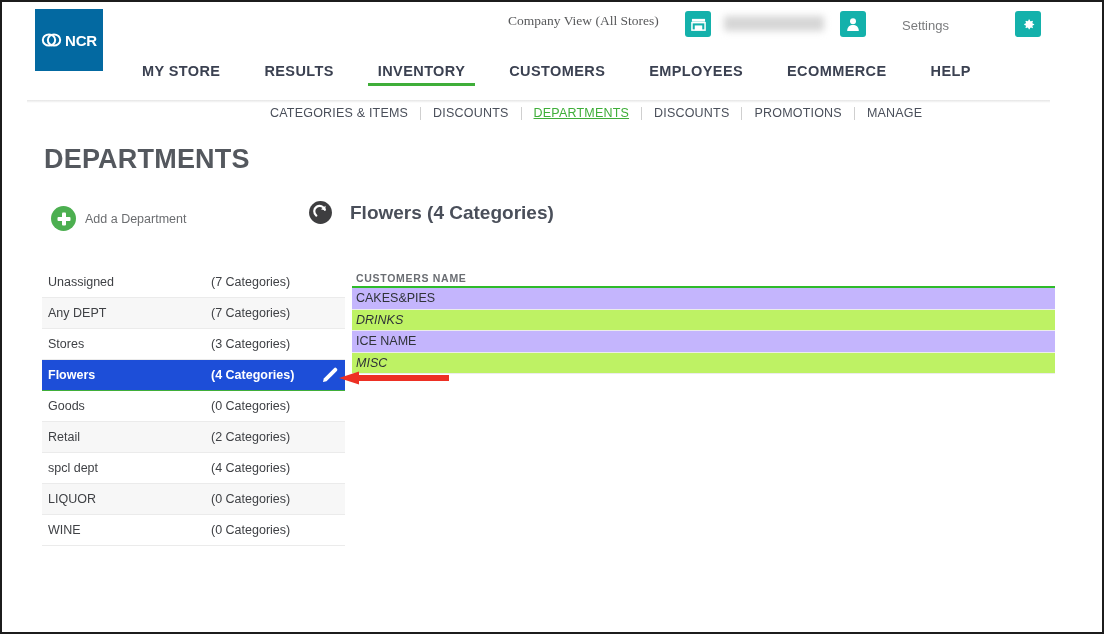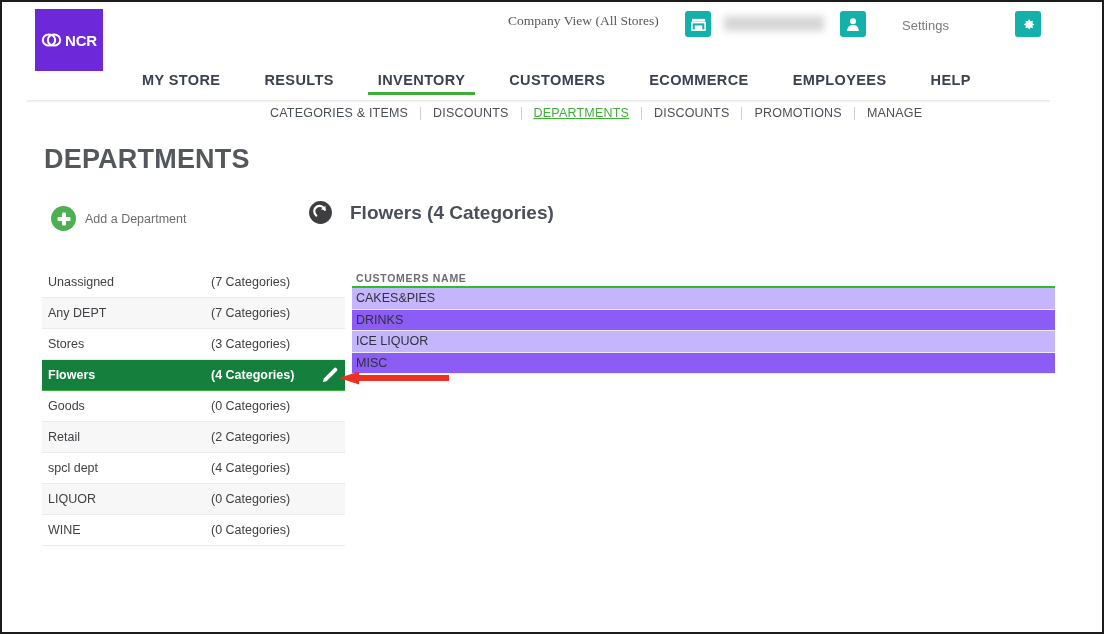--- a/index.html
+++ b/index.html
@@ -27,21 +27,21 @@
     left: 0; top: 0;
     width: 100%;
     height: 72px;
   }
   .logo {
     position: absolute;
     left: 33px;
     top: 7px;
     width: 68px;
     height: 62px;
-    background: #6d28d9;
+    background: #0369a1;
     display: flex;
     align-items: center;
     justify-content: center;
   }
   .logo-inner {
     display: flex;
     align-items: center;
     gap: 2px;
   }
   .logo-text {
@@ -91,21 +91,21 @@
     top: 16px;
     font-size: 13px;
     color: #7a7b7d;
     font-family: "Liberation Sans", sans-serif;
   }
 
   
   .mainnav {
     position: absolute;
     left: 0;
-    top: 68px;
+    top: 59px;
     width: 100%;
     height: 30px;
   }
   .mainnav-inner {
     position: absolute;
     left: 118px;
     top: 0;
     display: flex;
     gap: 0px;
   }
@@ -252,21 +252,21 @@
     position: relative;
     height: 31px;
     display: flex;
     align-items: center;
     border-bottom: 1px solid #ebebeb;
     cursor: pointer;
     box-sizing: border-box;
   }
   .dept-row.alt { background: #f7f7f7; }
   .dept-row.selected {
-    background: #15803d;
+    background: #1d4ed8;
     border-bottom: 1px solid #3fae39;
   }
   .dept-name {
     font-size: 12.5px;
     color: #3f4145;
     padding-left: 6px;
     width: 163px;
     font-family: "Liberation Sans", sans-serif;
     white-space: nowrap;
     overflow: hidden;
@@ -318,21 +318,21 @@
     align-items: center;
     padding-left: 4px;
     font-size: 12.5px;
     color: #2f3338;
     border-bottom: 1px solid #ececec;
     background: #c4b5fd;
     font-family: "Liberation Sans", sans-serif;
     box-sizing: border-box;
     cursor: pointer;
   }
-  .cat-row.alt { background: #8b5cf6; }
+  .cat-row.alt { background: #bef264; font-style: italic; }
 
   
   .arrow {
     position: absolute;
     left: 337px;
     top: 368px;
     width: 110px;
     height: 16px;
     pointer-events: none;
   }
@@ -383,22 +383,22 @@
       </svg>
     </div>
   </div>
 
   <div class="mainnav">
     <div class="mainnav-inner" id="mainnav-inner">
         <div class="navitem">MY STORE</div>
         <div class="navitem">RESULTS</div>
         <div class="navitem active">INVENTORY</div>
         <div class="navitem">CUSTOMERS</div>
+        <div class="navitem">EMPLOYEES</div>
         <div class="navitem">ECOMMERCE</div>
-        <div class="navitem">EMPLOYEES</div>
         <div class="navitem">HELP</div>
       </div>
   </div>
   <div class="navshadow"></div>
 
   <div class="subnav" id="subnav">
       <div class="subitem">CATEGORIES &amp; ITEMS</div>
       <div class="subdiv"></div>
       <div class="subitem">DISCOUNTS</div>
       <div class="subdiv"></div>
@@ -467,21 +467,21 @@
         <span class="dept-name">WINE</span>
         <span class="dept-count">(0 Categories)</span>
       </div>
     </div>
 
   <div class="cat-table">
     <div class="cat-header">CUSTOMERS NAME</div>
     <div id="cat-rows">
         <div class="cat-row">CAKES&amp;PIES</div>
         <div class="cat-row alt">DRINKS</div>
-        <div class="cat-row">ICE LIQUOR</div>
+        <div class="cat-row">ICE NAME</div>
         <div class="cat-row alt">MISC</div>
       </div>
   </div>
 
   <svg class="arrow" viewBox="0 0 110 16">
     <path d="M0 8 L20 1.5 L20 5 L110 5 L110 11 L20 11 L20 14.5 Z" fill="#ed3024"></path>
   </svg>
 
 </div>
 

